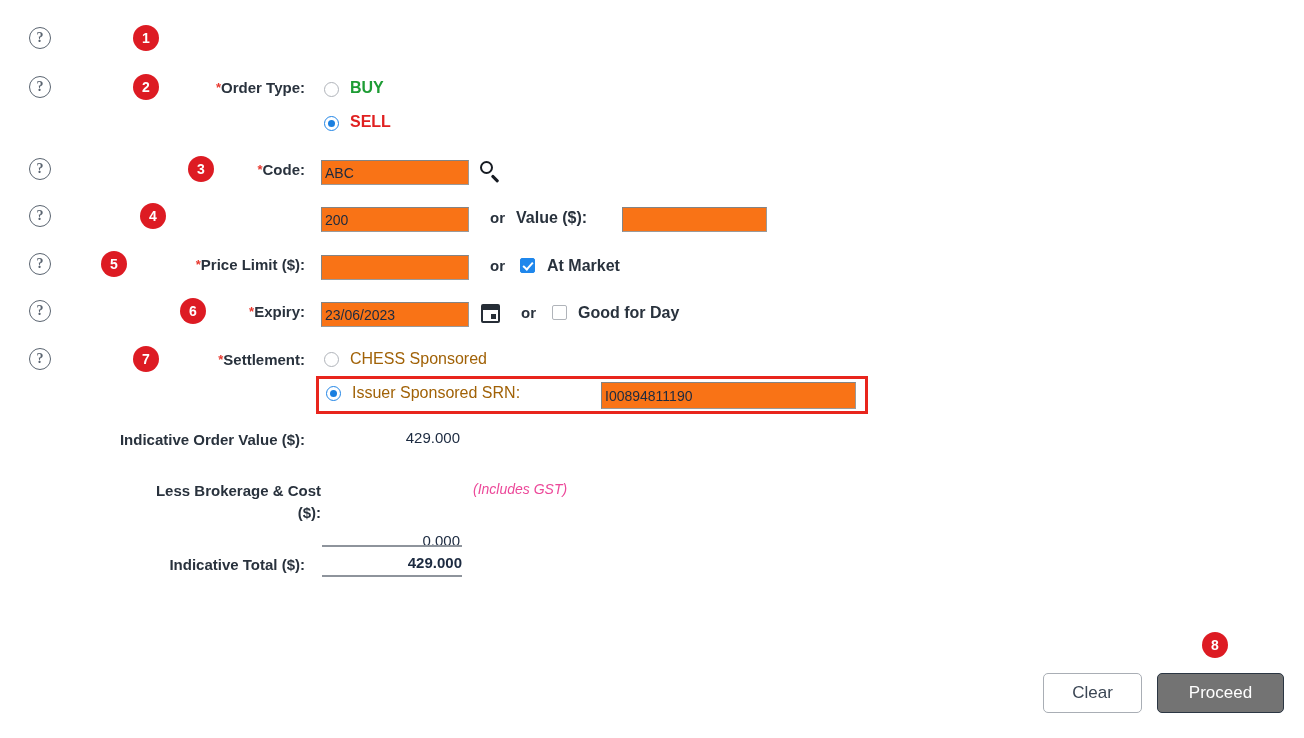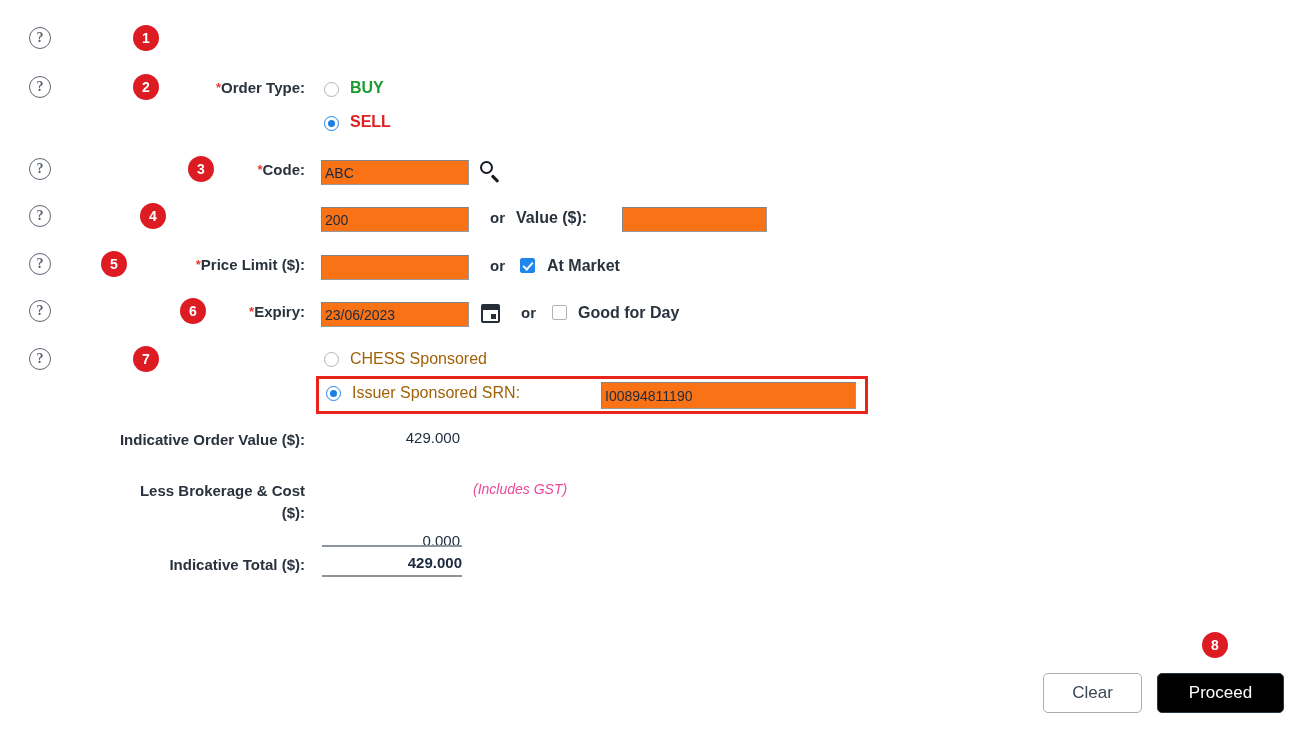--- a/index.html
+++ b/index.html
@@ -252,21 +252,21 @@
     border-radius: 5px;
     cursor: pointer;
     padding: 0;
   }
   .btn-clear {
     background: #ffffff;
     border: 1px solid #a9aeb5;
     color: #3b4654;
   }
   .btn-proceed {
-    background: #000000;
+    background: #737373;
     border: 1px solid #2b3643;
     color: #ffffff;
   }
 </style>
 </head>
 <body>
 
 <div class="form">
 
   <div class="row" style="top:27px;">
@@ -324,36 +324,37 @@
     <input class="tbox" type="text" style="left: 321px; top: 2px; width: 148px;" value="23/06/2023">
     <div class="cal-icon" style="left:481px; top:4px;"></div>
     <div class="or" style="left:521px; top:4px;">or</div>
     <div class="cbox" style="left:552px; top:5px;"></div>
     <div class="opt-label" style="left:578px; top:4px;">Good for Day</div>
   </div>
 
   <div class="row" style="top:348px; height:60px;">
     <div class="help-icon" style="top:0;">?</div>
     <div class="badge" style="left:133px; top:-2px;">7</div>
+    <div class="label" style="left:40px; top:3px; width:265px;"><span class="star">*</span><span>Settlement:</span></div>
 
     <div class="radio" style="left:324px; top:4px;"></div>
     <div class="opt-label plain" style="left:350px; top:2px;">CHESS Sponsored</div>
 
     <div class="radio on" style="left:326px; top:38px;"></div>
     <div class="opt-label plain" style="left:352px; top:36px;">Issuer Sponsored SRN:</div>
     <input class="tbox" type="text" style="left: 601px; top: 34px; width: 255px; height: 27px;" value="I00894811190">
   </div>
 
   <div class="highlight" style="left:316px; top:376px; width:552px; height:38px;"></div>
 
   <div>
     <div class="tot-label" style="left:0px; top:429px; width:305px;">Indicative Order Value ($):</div>
     <div class="tot-value" style="left:330px; top:429px; width:130px;">429.000</div>
 
-    <div class="tot-label" style="left:0px; top:480px; width:305px;">
+    <div class="tot-label" style="left:0px; top:480px; width:305px;padding-left:16px;">
       <span>Less Brokerage &amp; Cost</span><br>
       <span>($):</span>
     </div>
     <div class="tot-value" style="left:330px; top:496px; width:130px;margin-top:36px;">0.000</div>
     <div class="gst" style="left:473px; top:481px;">(Includes GST)</div>
 
     <div class="tot-label" style="left:0px; top:554px; width:305px;">Indicative Total ($):</div>
     <div class="tot-rule" style="left:322px; top:545px; width:140px;"></div>
     <div class="tot-value" style="left:330px; top:554px; width:132px; font-weight:bold;">429.000</div>
     <div class="tot-rule" style="left:322px; top:575px; width:140px;"></div>

